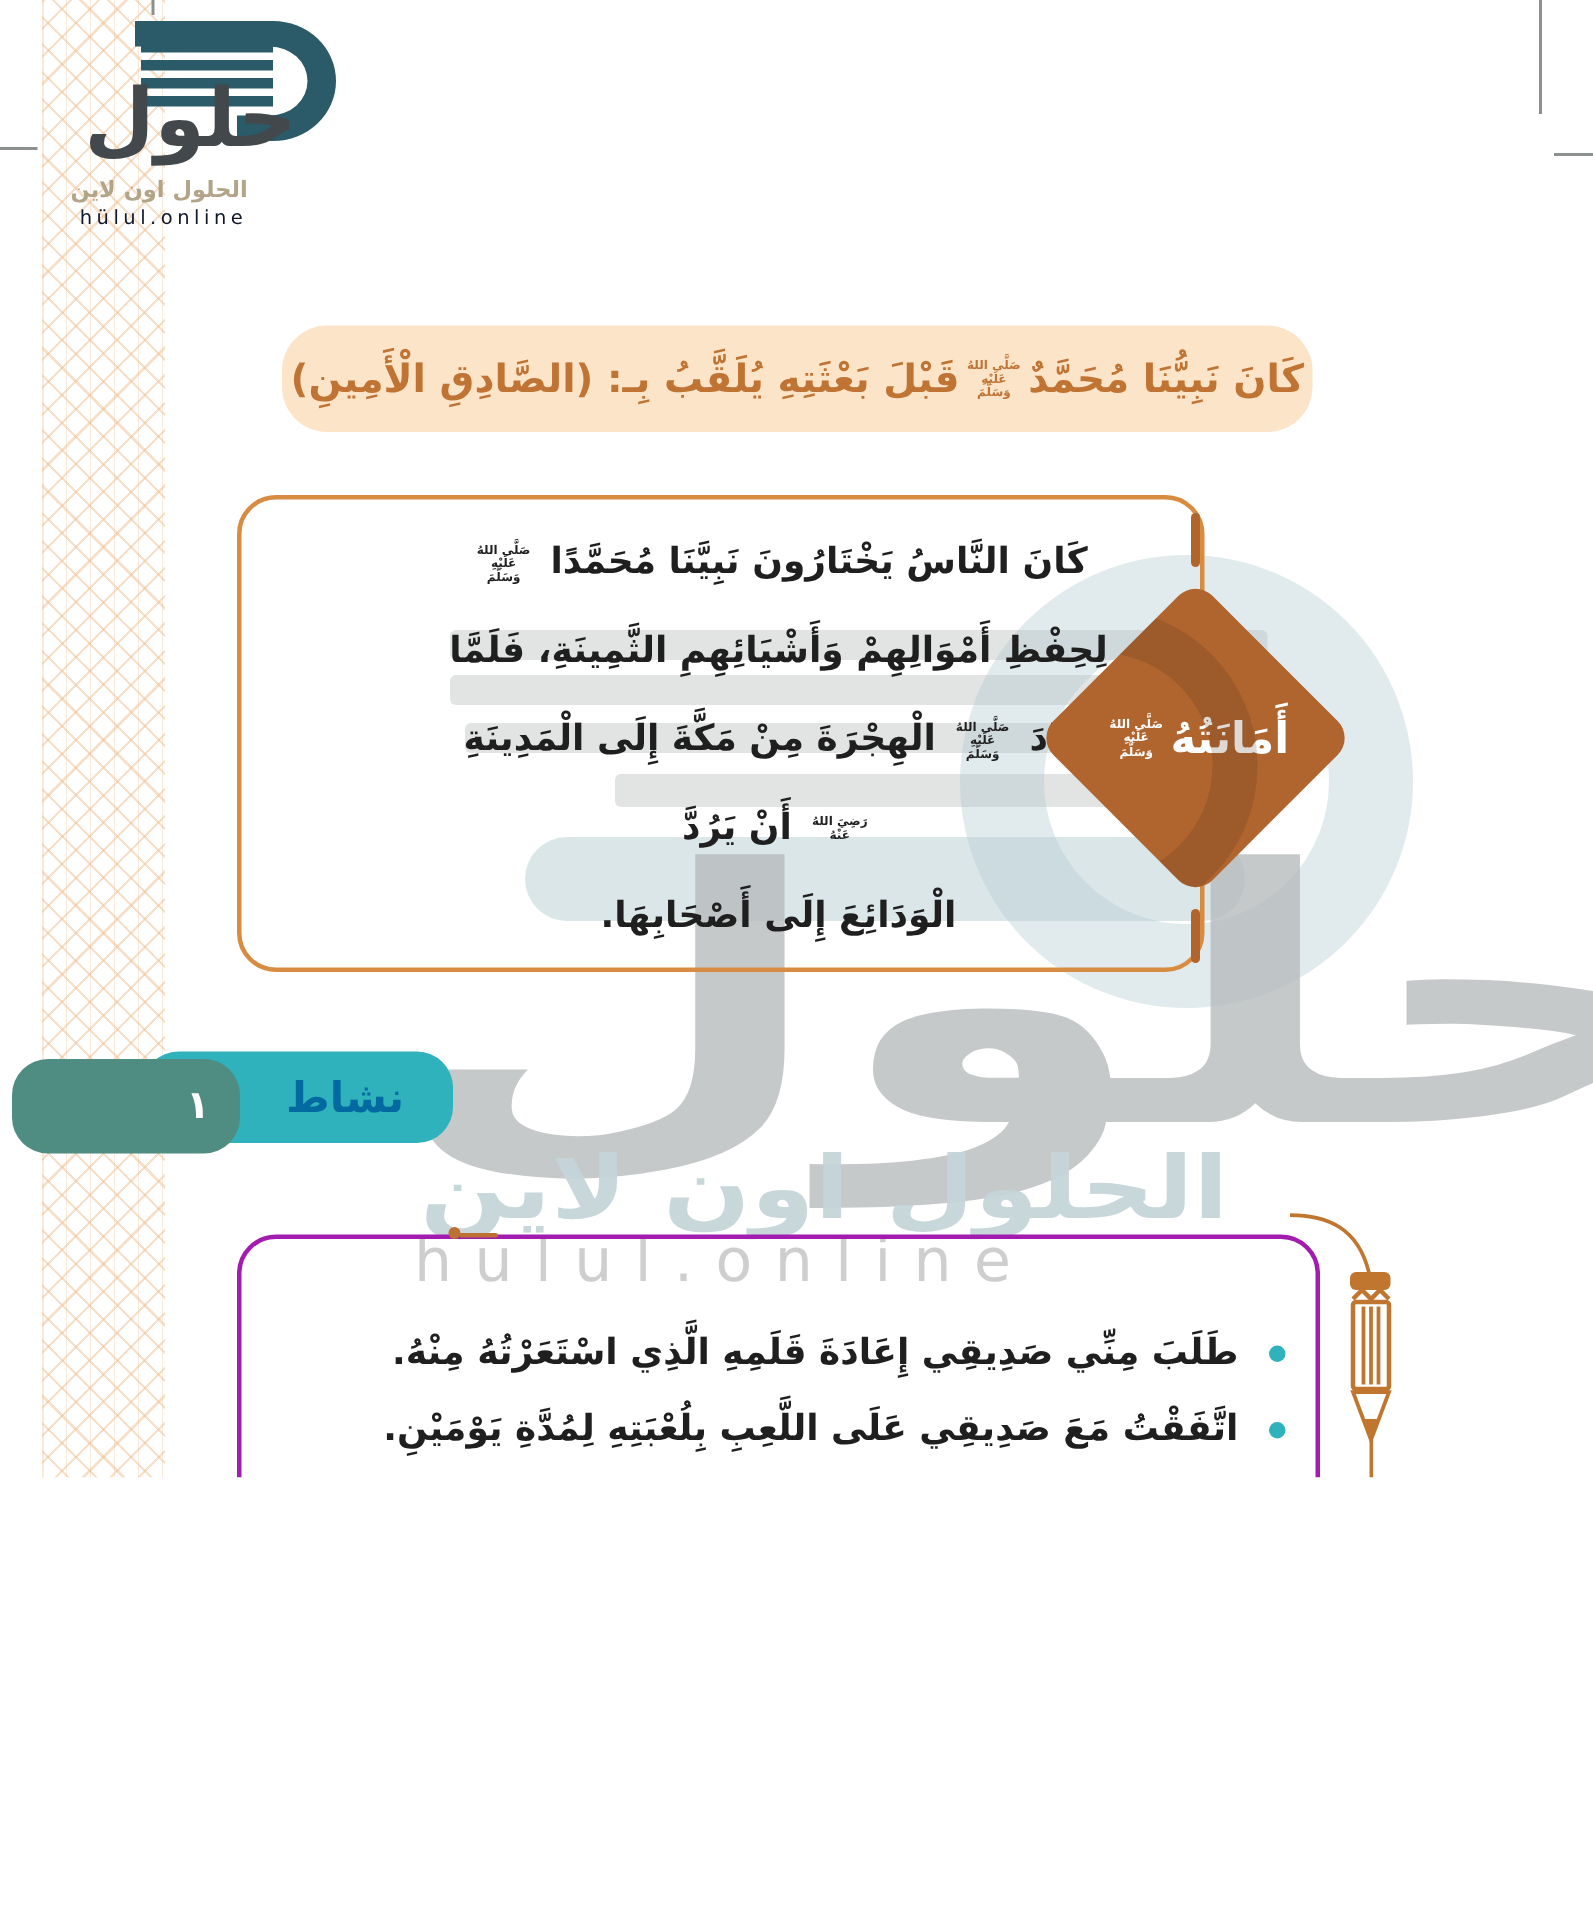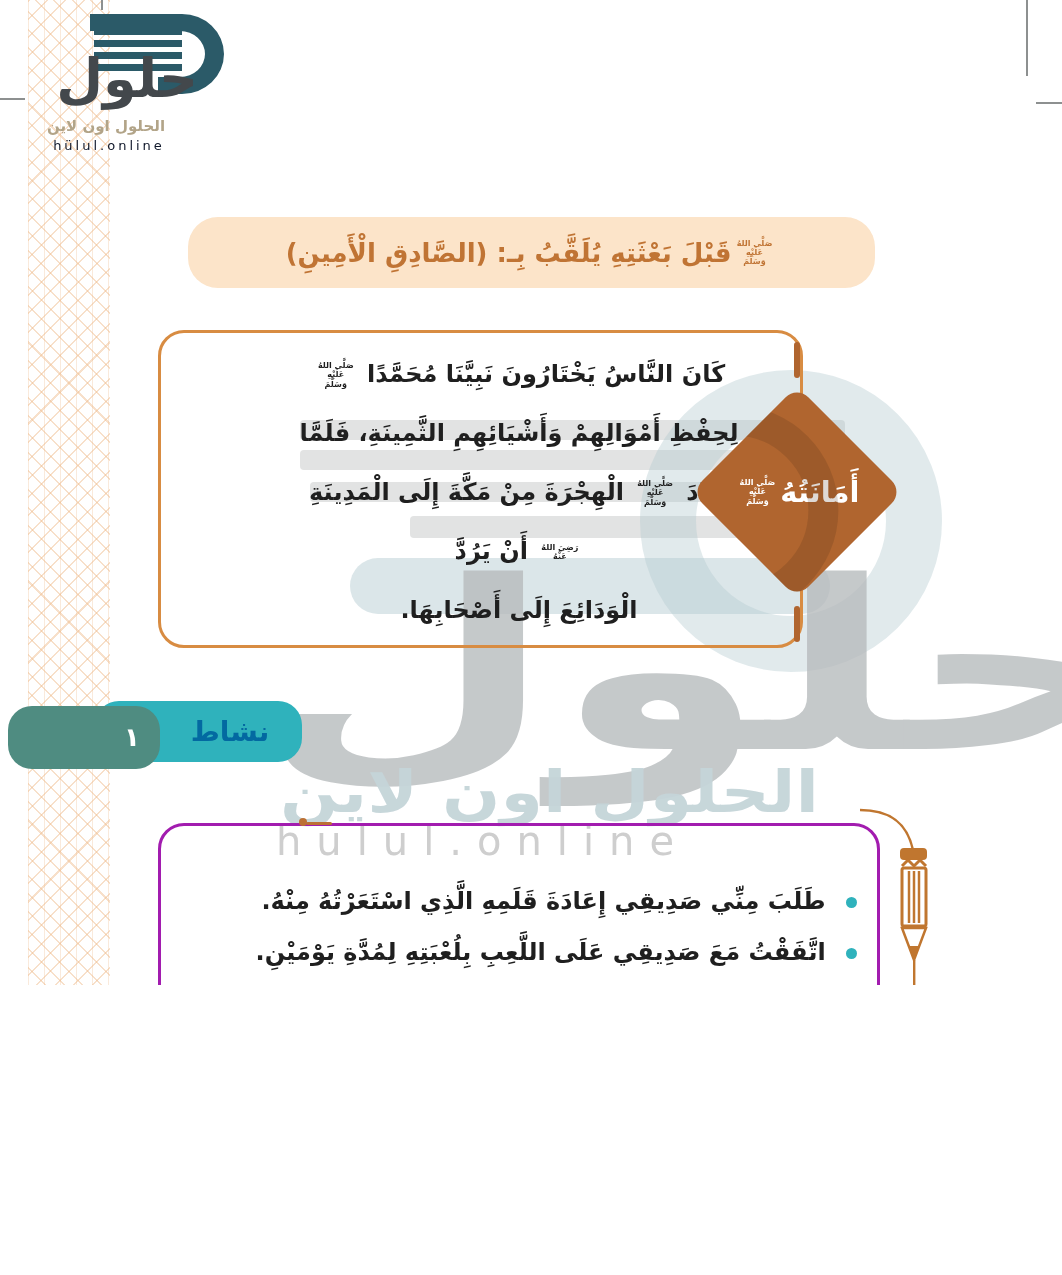--- a/index.html
+++ b/index.html
@@ -124,20 +124,21 @@
   <div class="abs wm wm-bar" style="left:300px;top:450px;width:545px;height:20px"></div>
   <div class="abs wm wm-bar" style="left:310px;top:482px;width:535px;height:20px"></div>
   <div class="abs wm wm-bar" style="left:410px;top:516px;width:445px;height:22px"></div>
   <div class="abs wm wm-band" style="left:350px;top:558px;width:480px;height:56px"></div>
   <div class="abs wm wm-ring" style="left:640px;top:370px;width:190px;height:190px"></div>
   <div class="abs wm wm-brand" style="left:258px;top:568px">حلول</div>
   <div class="abs wm wm-ar" style="left:280px;top:758px">الحلول   اون لاين</div>
   <div class="abs wm wm-la" style="left:276px;top:818px">hulul.online</div>
 
   <div class="abs title-banner">
+    <span>كَانَ نَبِيُّنَا مُحَمَّدٌ</span>
     <span class="hon">
       <span>صَلَّى اللهُ</span>
         <span>عَلَيْهِ</span>
         <span>وَسَلَّمَ</span>
     </span>
     <span>قَبْلَ بَعْثَتِهِ يُلَقَّبُ بِـ: (الصَّادِقِ الْأَمِينِ)</span>
   </div>
 
   <div class="abs story-box">
     <div class="story-line">

